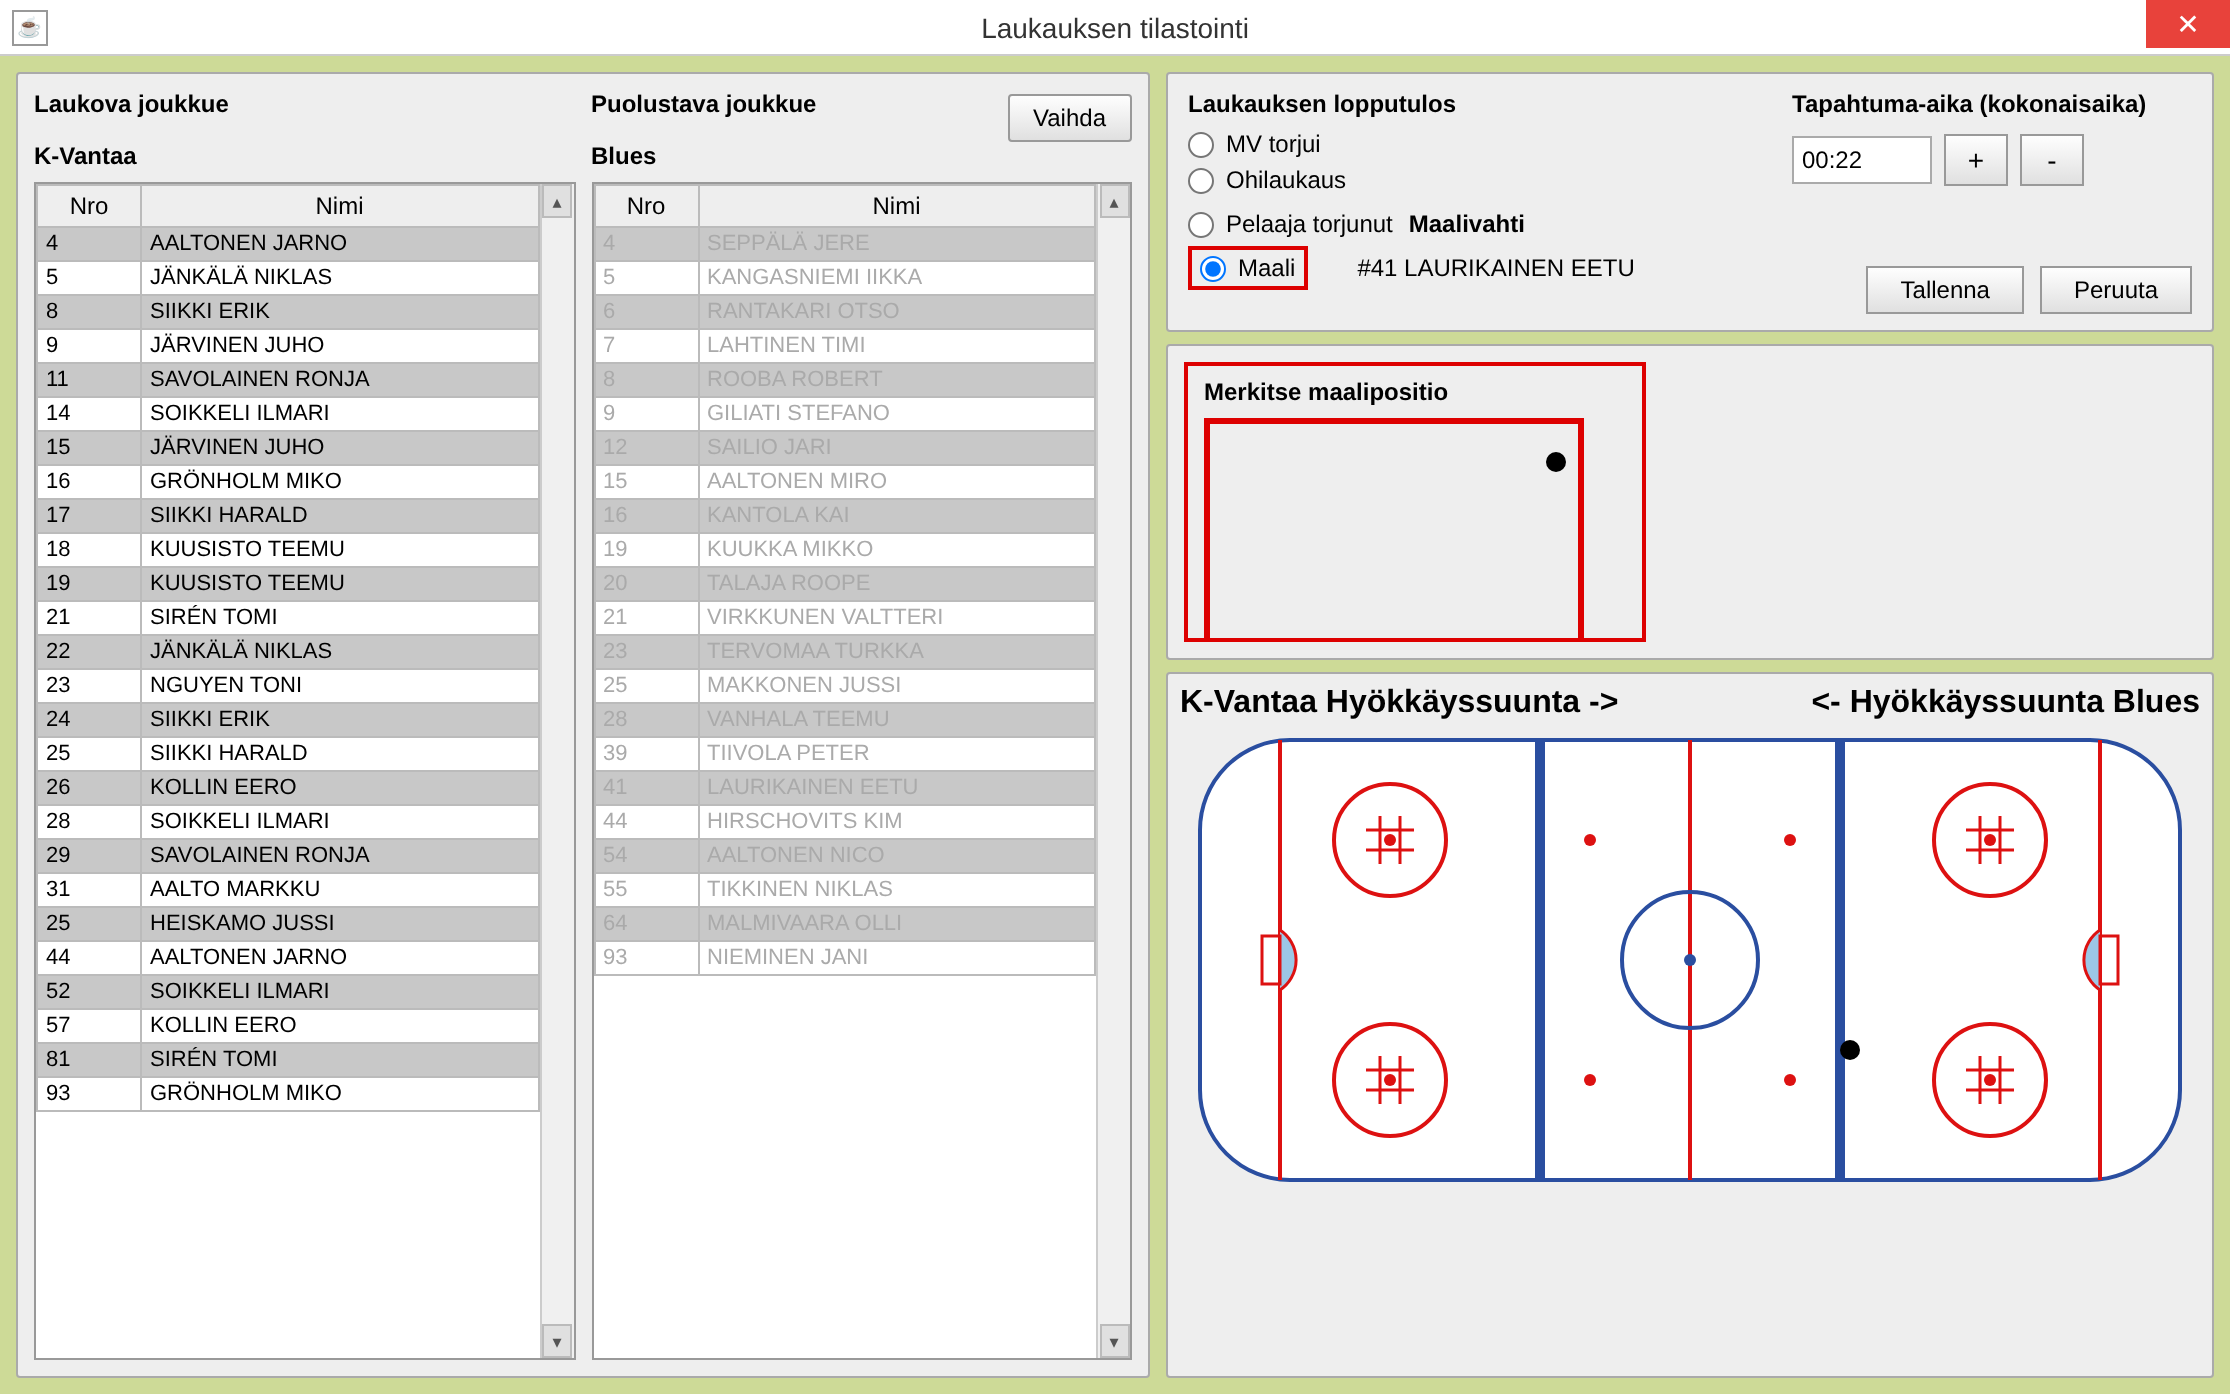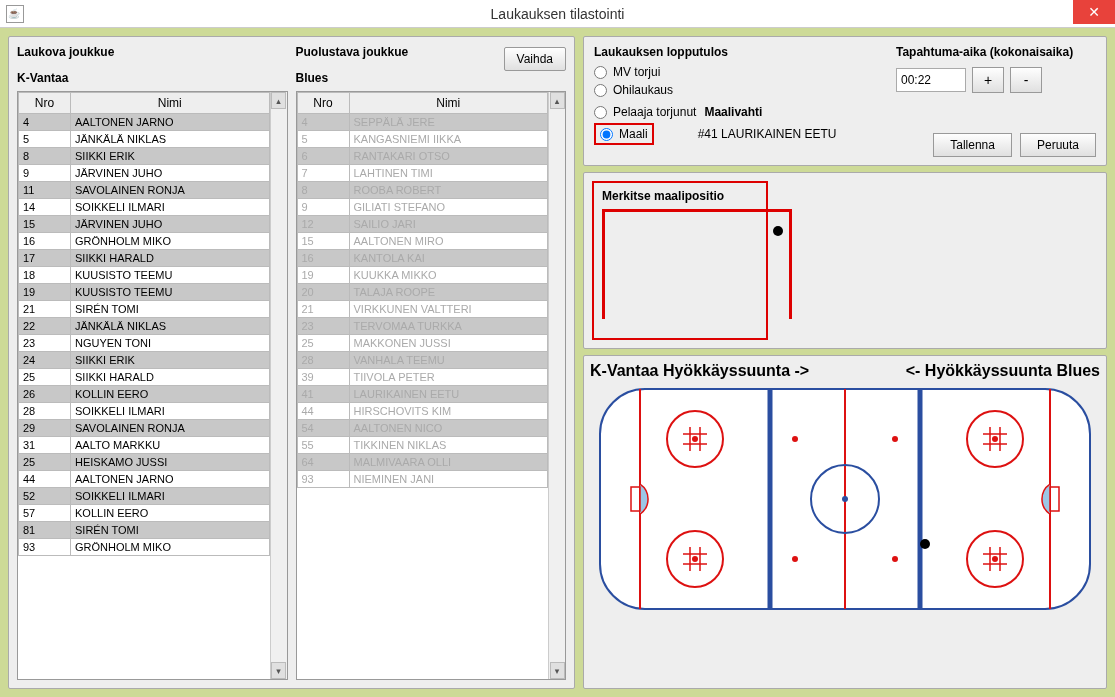--- a/index.html
+++ b/index.html
@@ -36,21 +36,21 @@
 .goalie-label { font-weight: bold; display:block; margin-bottom:4px; font-size:12px;}
 .goalie-name { font-size: 12px; }
 .time-box { width: 200px;}
 .time-row { display: flex; gap: 6px; align-items: center; }
 .time-input { width: 70px; padding: 4px; border: 1px solid #aaa; font-size: 12px;}
 .small-btn { width: 32px; height: 26px; border: 1px solid #999; background: linear-gradient(#fefefe,#e0e0e0); cursor:pointer; font-size:14px; display:flex; align-items:center; justify-content:center;}
 .action-row { display:flex; gap:8px; margin-top: 40px; justify-content:flex-end;}
 .act-btn { padding: 4px 16px; border:1px solid #999; background:linear-gradient(#fefefe,#e0e0e0); cursor:pointer; font-size:12px;}
 .goalpos-panel { padding:8px; }
 .goalpos-label { font-weight:bold; font-size:12px; margin-bottom:6px; }
-.goalpos-outer { border: 2px solid #d00; padding: 6px 8px 19px 8px; width: 176px;}
+.goalpos-outer { border: 2px solid #d00; padding: 6px 8px 0 8px; width: 231px;}
 .goal-frame { position:relative; width:190px; height:110px; border: 3px solid #d00; border-bottom:none; margin-top:6px;}
 .goal-dot { position:absolute; width:10px; height:10px; background:#000; border-radius:50%; top:14px; right:6px;}
 .rink-panel { flex:1; padding:6px; display:flex; flex-direction:column; position:relative;}
 .rink-labels { display:flex; justify-content:space-between; font-weight:bold; font-size:16px; margin-bottom:4px;}
 .rink-svg { width:100%; height:230px; }
 </style>
 </head>
 <body>
 
 <div class="titlebar">
@@ -317,21 +317,21 @@
                   <input type="radio" name="o" style="">
                   <span>Ohilaukaus</span>
                 </label>
                <div style="display:flex; align-items:center; gap:8px;">
                  <label class="radio-row">
                     <input type="radio" name="o" style="">
                     <span>Pelaaja torjunut</span>
                   </label>
                  <span class="goalie-label" style="margin-bottom:0;">Maalivahti</span>
                </div>
-               <div style="display:flex; align-items:center; gap:44px;">
+               <div style="display:flex; align-items:center; gap:25px;">
                  <span class="maali-row">
                     <label class="radio-row" style="margin:0;">
                       <input type="radio" name="o" checked="" style="">
                       <span>Maali</span>
                     </label>
                   </span>
                  <span class="goalie-name">#41 LAURIKAINEN EETU</span>
                </div>
              </div>
            </div>

